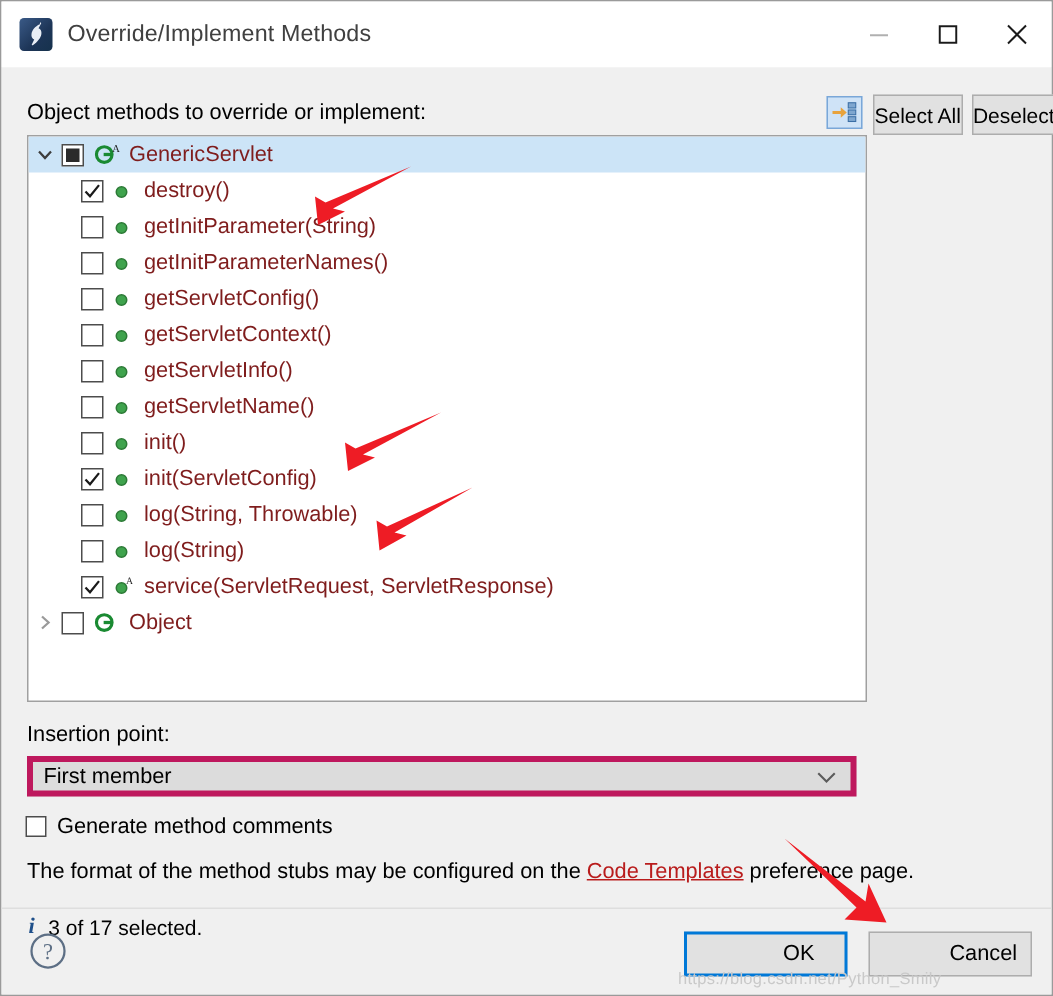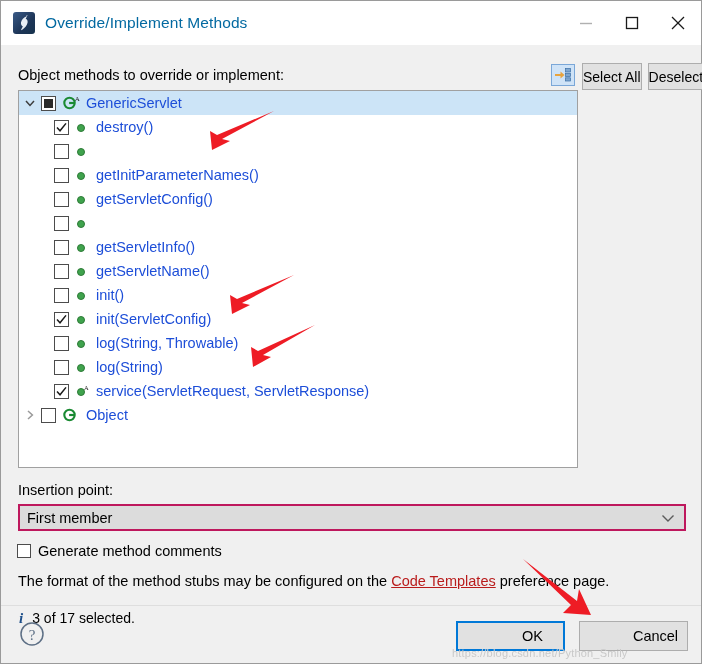--- a/index.html
+++ b/index.html
@@ -46,21 +46,21 @@
     margin-right: 10px;
     border-radius: 3px;
     background: linear-gradient(135deg,#3a5a87 0%, #1d3557 60%, #16324d 100%);
     position: relative;
     flex: 0 0 auto;
     overflow: hidden;
   }
   .title-icon svg { position: absolute; left: 0; top: 0; }
   .title-text {
     font-size: 15.5px;
-    color: #0369a1;
+    color: #404040;
     letter-spacing: 0.1px;
     white-space: nowrap;
   }
   .win-buttons {
     position: absolute;
     right: 0; top: 0;
     height: 44px;
     display: flex;
     align-items: center;
   }
@@ -185,38 +185,38 @@
   .type-icon svg { position: absolute; left: 0; top: 0; }
   .meth-icon {
     width: 15px; height: 16px;
     flex: 0 0 auto;
     margin-right: 5px;
     position: relative;
   }
   .meth-icon svg { position: absolute; left: 0; top: 0; }
   .tree-label {
     font-size: 14.5px;
-    color: #1d4ed8;
+    color: #7f1d1d;
   }
 
   
   .ins-label {
     position: absolute;
     left: 17px;
     top: 437px;
     font-size: 14.5px;
   }
   .combo {
     position: absolute;
     left: 17px;
     top: 459px;
-    width: 668px;
+    width: 553px;
     height: 27px;
     background: #dcdcdc;
-    border: 2px solid #be185d;
+    border: 4px solid #be185d;
     box-sizing: border-box;
     display: flex;
     align-items: center;
     justify-content: space-between;
     padding: 0 9px 0 7px;
   }
   .combo-val { font-size: 14.5px; color: #000; }
 
   
   .gen-row {
@@ -403,20 +403,21 @@
           <span class="tree-label">destroy()</span>
         </div>
         <div class="tree-row">
           <span class="indent-2"></span>
           <span class="cbox"></span>
           <span class="meth-icon">
             <svg width="15" height="16" viewBox="0 0 15 16">
               <circle cx="5" cy="9" r="3.5" fill="#3fa34d" stroke="#2d7a37" stroke-width="1"></circle>
             </svg>
           </span>
+          <span class="tree-label">getInitParameter(String)</span>
         </div>
         <div class="tree-row">
           <span class="indent-2"></span>
           <span class="cbox"></span>
           <span class="meth-icon">
             <svg width="15" height="16" viewBox="0 0 15 16">
               <circle cx="5" cy="9" r="3.5" fill="#3fa34d" stroke="#2d7a37" stroke-width="1"></circle>
             </svg>
           </span>
           <span class="tree-label">getInitParameterNames()</span>
@@ -432,20 +433,21 @@
           <span class="tree-label">getServletConfig()</span>
         </div>
         <div class="tree-row">
           <span class="indent-2"></span>
           <span class="cbox"></span>
           <span class="meth-icon">
             <svg width="15" height="16" viewBox="0 0 15 16">
               <circle cx="5" cy="9" r="3.5" fill="#3fa34d" stroke="#2d7a37" stroke-width="1"></circle>
             </svg>
           </span>
+          <span class="tree-label">getServletContext()</span>
         </div>
         <div class="tree-row">
           <span class="indent-2"></span>
           <span class="cbox"></span>
           <span class="meth-icon">
             <svg width="15" height="16" viewBox="0 0 15 16">
               <circle cx="5" cy="9" r="3.5" fill="#3fa34d" stroke="#2d7a37" stroke-width="1"></circle>
             </svg>
           </span>
           <span class="tree-label">getServletInfo()</span>

